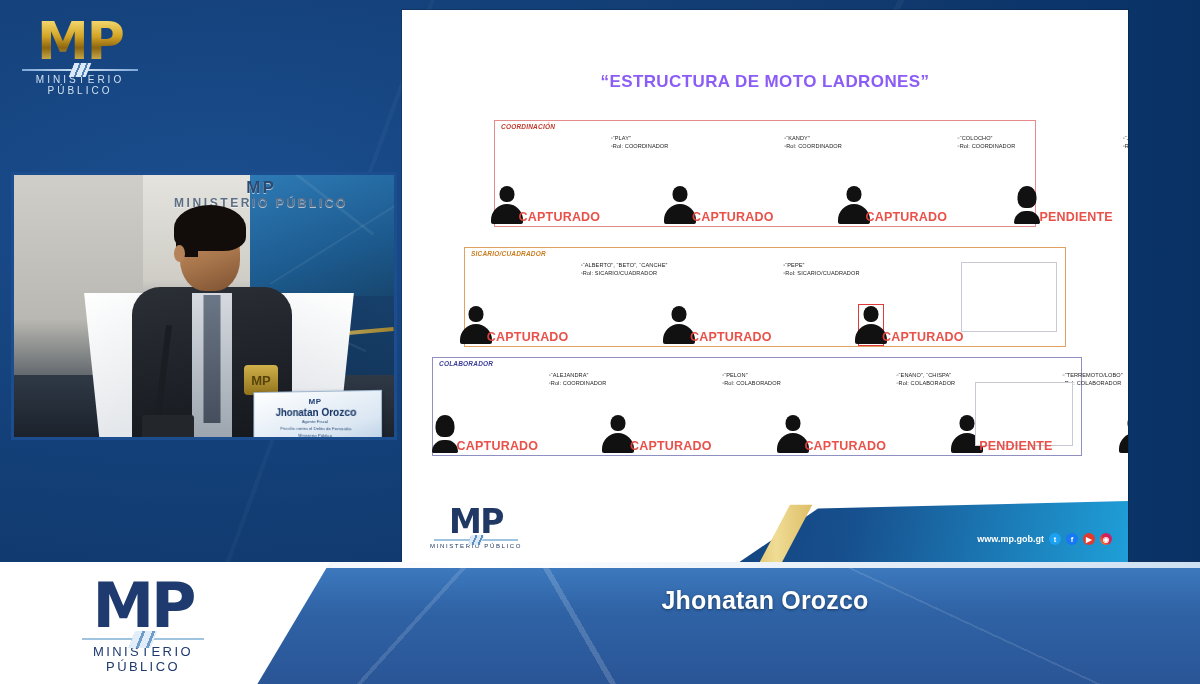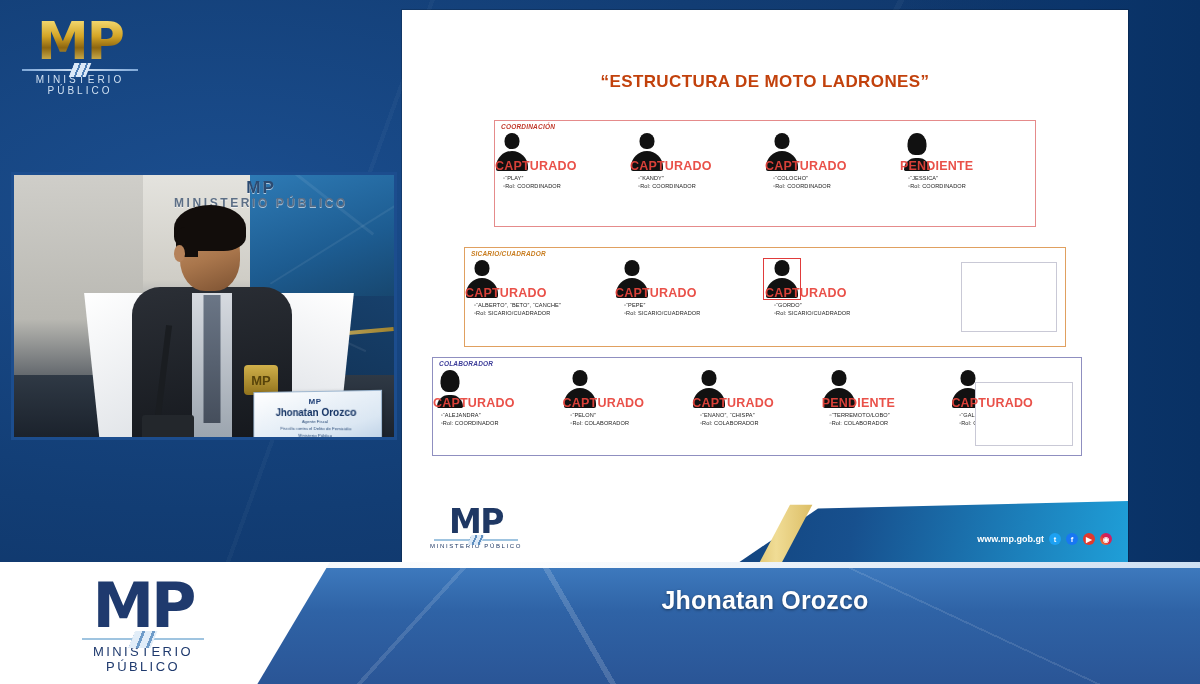--- a/index.html
+++ b/index.html
@@ -129,41 +129,41 @@
   .nameplate .np-name{font-size:10px; font-weight:700; color:#123162;}
   .nameplate .np-role{font-size:4.4px; color:#2a4b78; line-height:1.35; text-align:center;}
 
   
   #slide {
     position: absolute; left: 402px; top: 10px; width: 726px; height: 553px;
     background: #ffffff; overflow: hidden;
     box-shadow: 0 0 0 1px rgba(0,0,0,.18);
   }
   #slide-title {
-    text-align:center; color:#c2410c; font-weight:700; font-size:17px;
+    text-align:center; color:#8b5cf6; font-weight:700; font-size:17px;
     letter-spacing:.4px; margin-top:62px;
   }
 
   .section {
     position:absolute; left:0; right:0;
     border:1.4px solid #d88; background:#fff;
   }
   .section-label {
     position:absolute; left:6px; top:2px;
     font-size:6.5px; font-style:italic; font-weight:700; letter-spacing:.2px;
   }
   #sec-coord { top:110px; left:92px; width:542px; height:107px; border-color:#e58b8b; }
   #sec-coord .section-label { color:#c0392b; }
   #sec-sicario { top:237px; left:62px; width:602px; height:100px; border-color:#e0a060; }
   #sec-sicario .section-label { color:#c87c1e; }
   #sec-colab { top:347px; left:30px; width:650px; height:99px; border-color:#8f8fc0; }
   #sec-colab .section-label { color:#3b3b99; }
 
   .row { position:absolute; left:0; right:0; top:12px; bottom:2px; display:flex; }
-  .node { position:relative; flex:1; display:flex; flex-direction:column; align-items:flex-start; }
+  .node { position:relative; flex:1; display:flex; align-items:flex-end; }
 
   .avatar { width:34px; height:38px; position:relative; }
   .avatar .a-head{ position:absolute; left:50%; transform:translateX(-50%); top:0;
     width:15px; height:16px; border-radius:50% 50% 45% 45%; background:#111; }
   .avatar .a-body{ position:absolute; left:50%; transform:translateX(-50%); bottom:0;
     width:32px; height:20px; border-radius:16px 16px 2px 2px; background:#111; }
   .avatar.female .a-head{ width:19px; height:22px; border-radius:50% 50% 40% 40%; }
   .avatar.female .a-body{ width:26px; height:13px; }
   .avatar.boxed { outline:1.6px solid #e03b3b; outline-offset:1px; }
 

